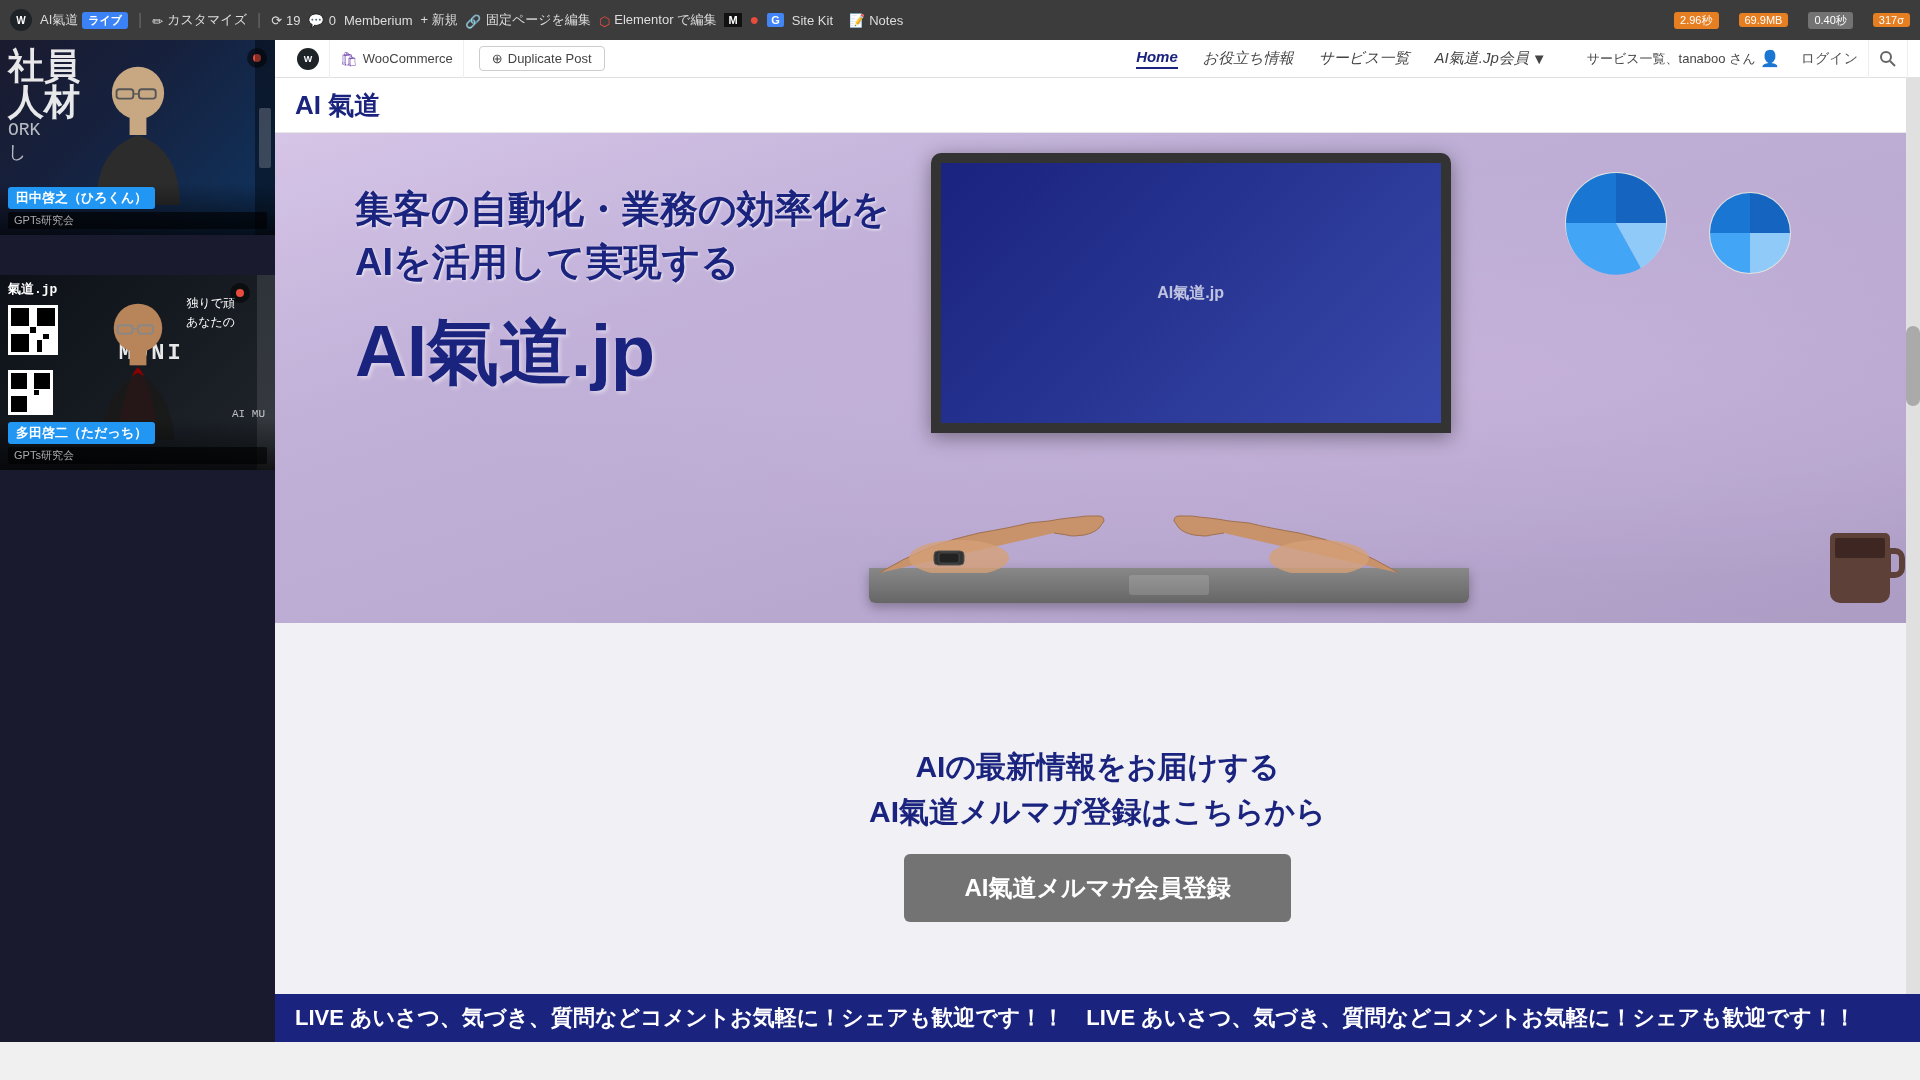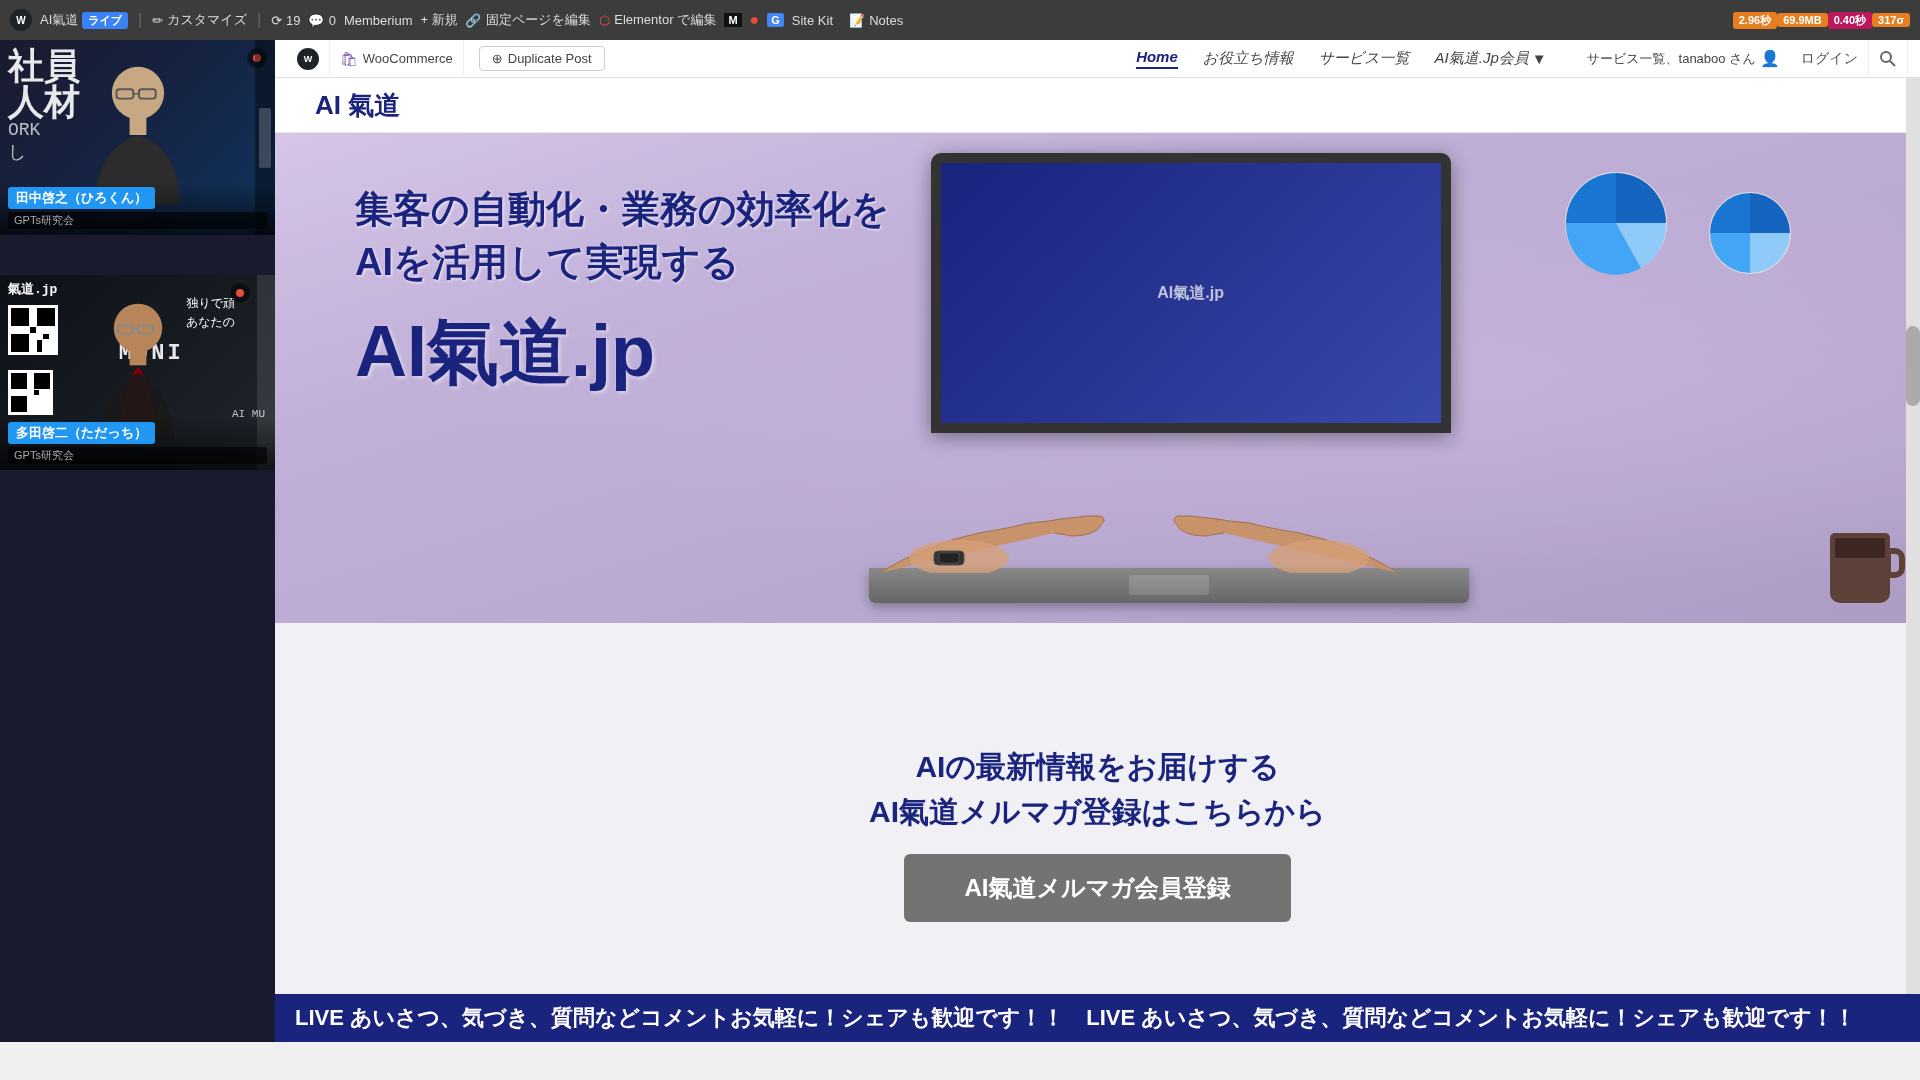--- a/index.html
+++ b/index.html
@@ -22,21 +22,21 @@
       padding: 0 10px;
       gap: 8px;
       position: relative;
       z-index: 100;
     }
 
     .toolbar-item {
       color: #ddd;
       font-size: 13px;
       display: flex;
-      align-items: center;
+      align-items: flex-end;
       gap: 4px;
       white-space: nowrap;
       cursor: pointer;
     }
 
     .live-badge {
       background: #3b82f6;
       color: white;
       font-size: 11px;
       padding: 1px 6px;
@@ -46,21 +46,21 @@
 
     .perf-badge {
       background: #e67e22;
       color: white;
       font-size: 11px;
       padding: 1px 6px;
       border-radius: 3px;
     }
 
     .perf-badge2 {
-      background: #be185d;
+      background: #737373;
       color: white;
       font-size: 11px;
       padding: 1px 6px;
       border-radius: 3px;
     }
 
     .toolbar-sep { color: #666; margin: 0 2px; }
 
     
     #wp-admin-bar {
@@ -557,21 +557,21 @@
 
   <div class="toolbar-item">
     <span>Site Kit</span>
   </div>
 
   <div class="toolbar-item notes-btn">
     <span>📝</span>
     <span>Notes</span>
   </div>
 
-  <div style="margin-left:auto;display:flex;gap:0;align-items:center;font-weight:bold;">
+  <div style="margin-left:auto;display:flex;gap:20px;align-items:center;">
     <span class="perf-badge">2.96秒</span>
     <span class="perf-badge">69.9MB</span>
     <span class="perf-badge2">0.40秒</span>
     <span class="perf-badge">317σ</span>
   </div>
 </div>
 
 <div id="main-layout">
 
   <div id="left-sidebar">
@@ -720,21 +720,21 @@
 
         <div class="wp-admin-item">
           <svg width="18" height="18" viewBox="0 0 18 18">
             <circle cx="7" cy="7" r="5" fill="none" stroke="#666" stroke-width="2"></circle>
             <line x1="11" y1="11" x2="16" y2="16" stroke="#666" stroke-width="2"></line>
           </svg>
         </div>
       </div>
     </div>
 
-    <div style="background:white;height:55px;display:flex;align-items:center;padding:0 40px;border-bottom:1px solid #e8e8e8;">
+    <div style="background:white;height:55px;display:flex;align-items:center;padding:0 20px;border-bottom:1px solid #e8e8e8;">
       <div style="font-size:26px;font-weight:900;color:#1a237e;">AI 氣道</div>
     </div>
 
     <div id="hero-section">
 
       <div class="hero-gradient-bg"></div>
 
       <div style="position:absolute;top:0;left:0;right:0;bottom:0;background:rgba(200,180,220,0.15);"></div>
 
       <div class="hero-text-area">

